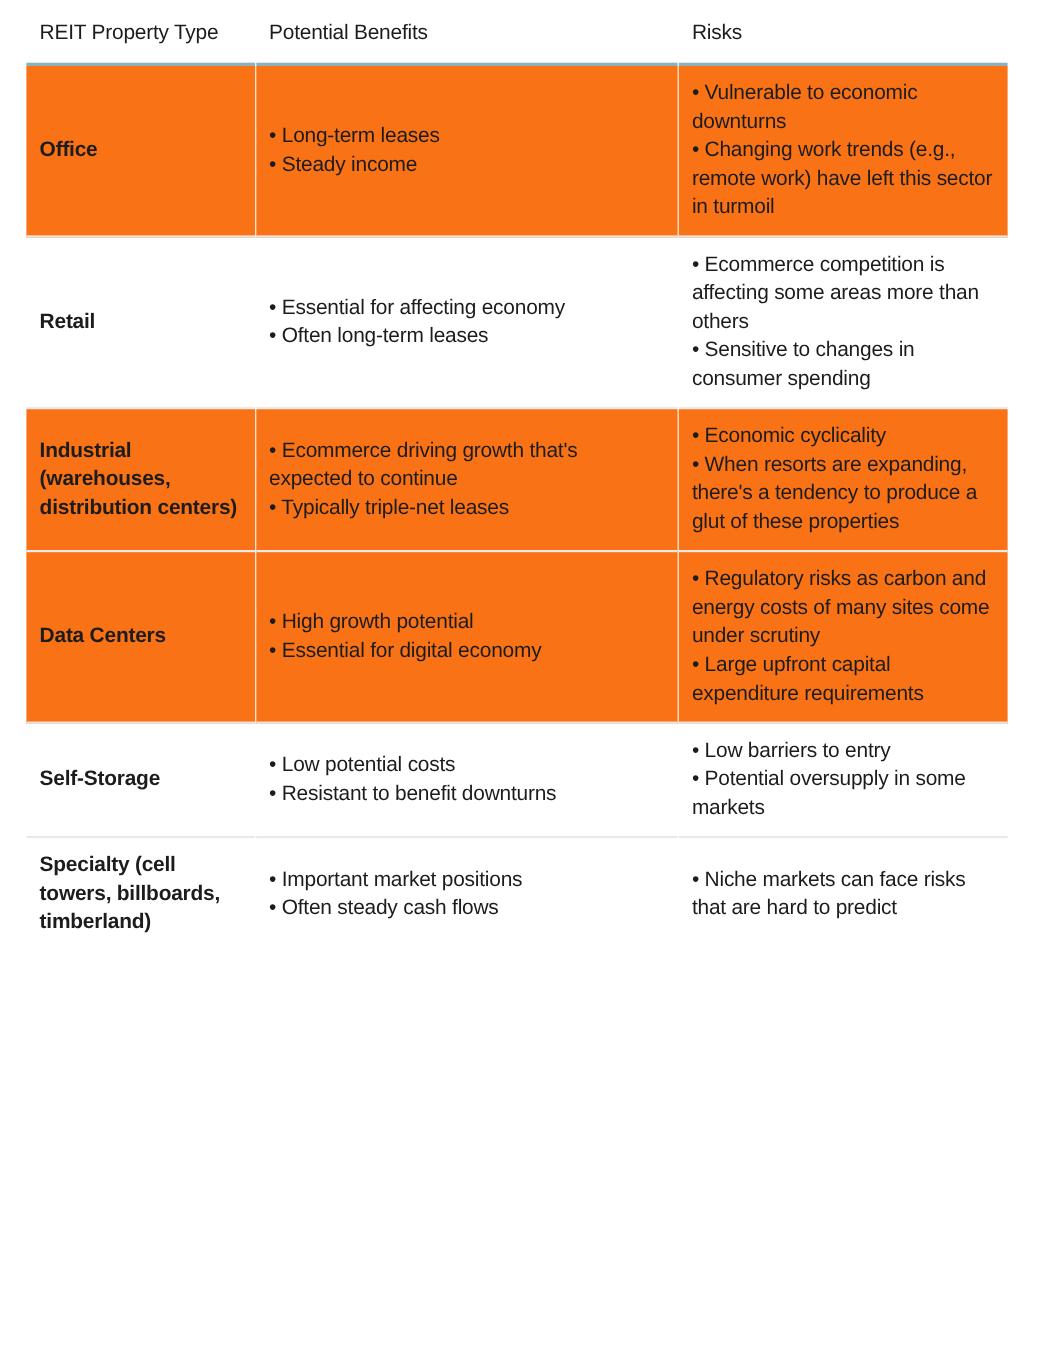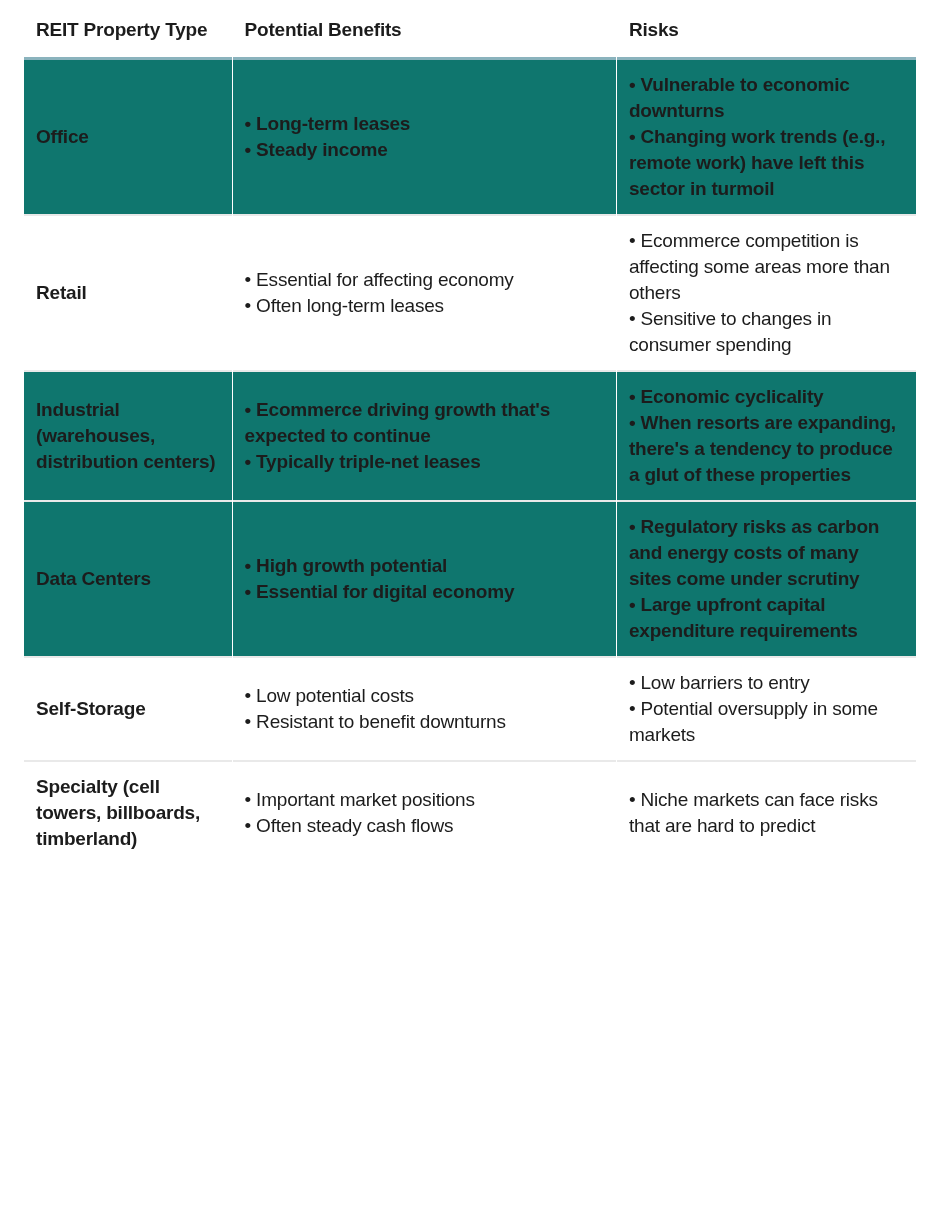--- a/index.html
+++ b/index.html
@@ -14,31 +14,31 @@
     border-collapse: separate;
     border-spacing: 1px 0;
     margin-left: -1px;
     font-size: 19px;
     line-height: 26px;
     letter-spacing: -0.2px;
   }
   thead th {
     text-align: left;
     vertical-align: bottom;
-    font-weight: bold;
+    font-weight: normal;
     padding: 17px 12px 14px 12px;
     border-bottom: 3px solid #8ab3bd;
   }
   tbody td {
     vertical-align: middle;
     padding: 12px 12px 12px 12px;
     border-bottom: 2px solid #e9e9e9;
   }
   tbody tr:last-child td { border-bottom: none; }
-  tbody tr.shaded td { background: #0f766e; font-weight: bold; }
+  tbody tr.shaded td { background: #f97316; }
   td.type { font-weight: bold; }
   col.c1 { width: 208px; }
   col.c2 { width: 385px; }
   col.c3 { width: 300px; }
   .bullet { display: block; }
 </style>
 </head>
 <body>
 
 <div class="wrap">

